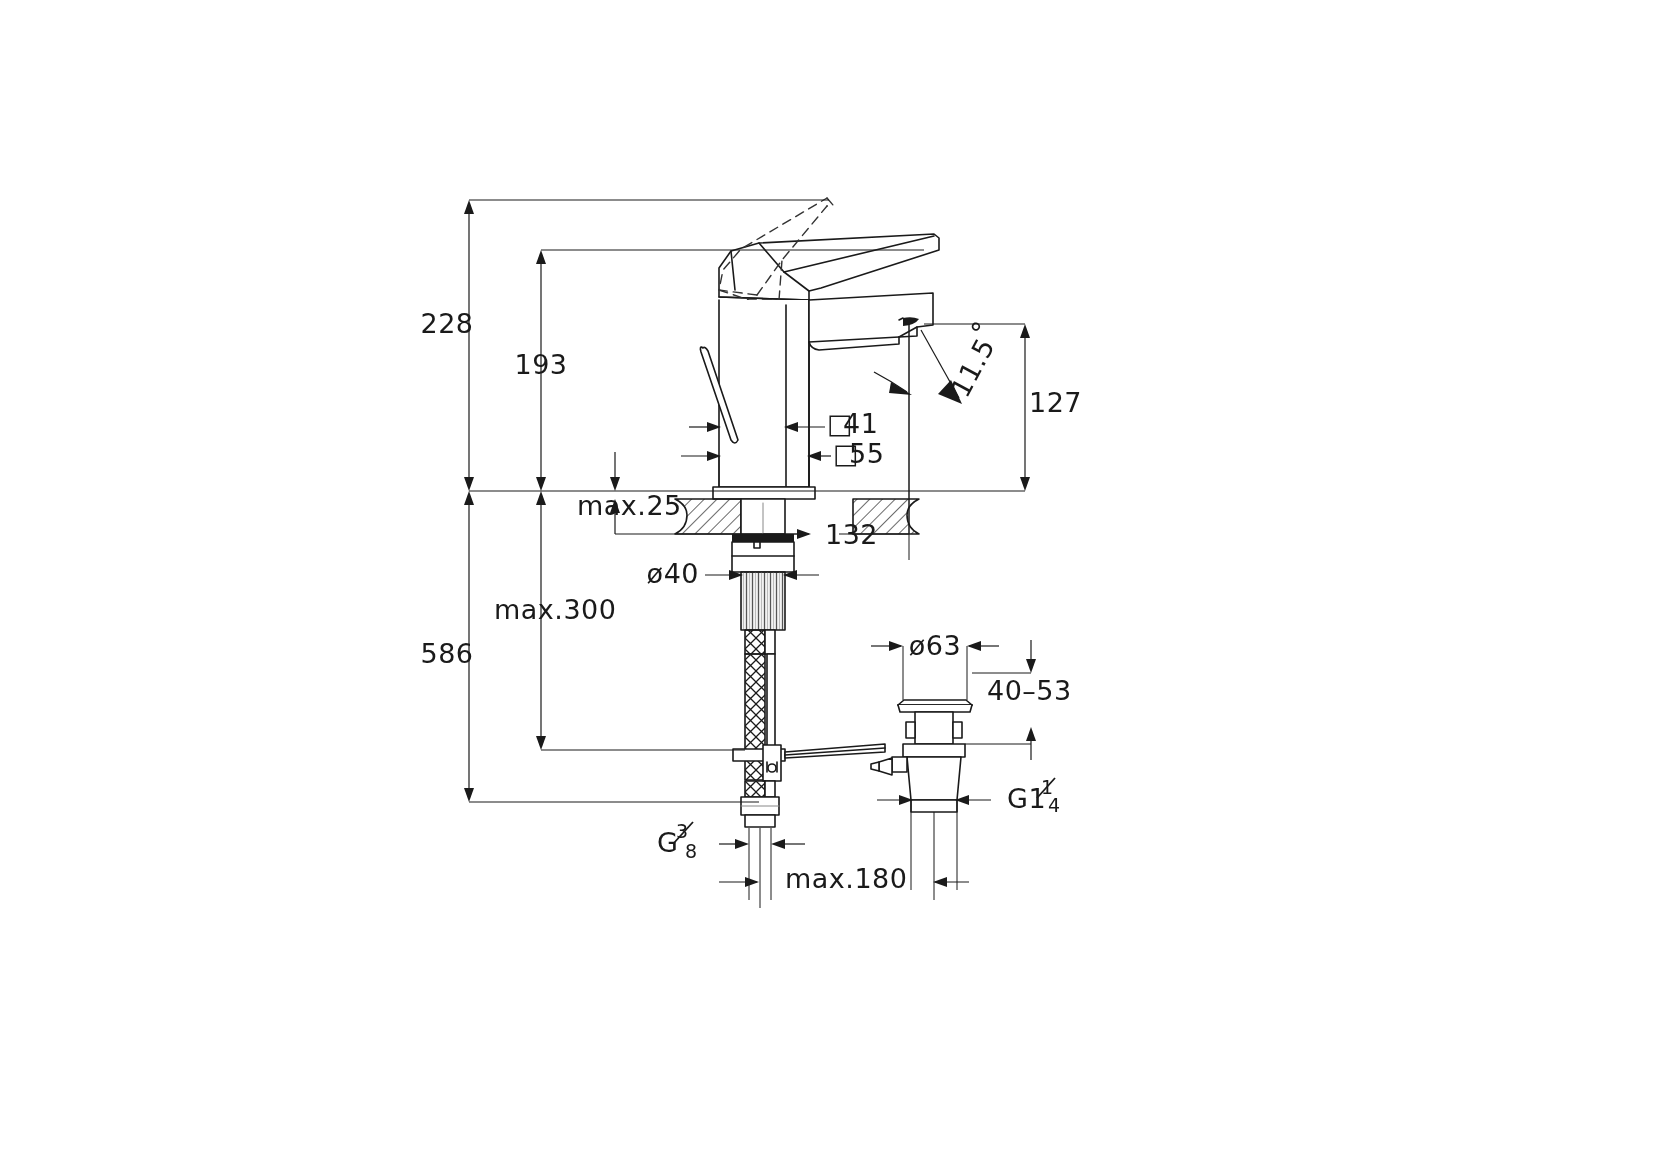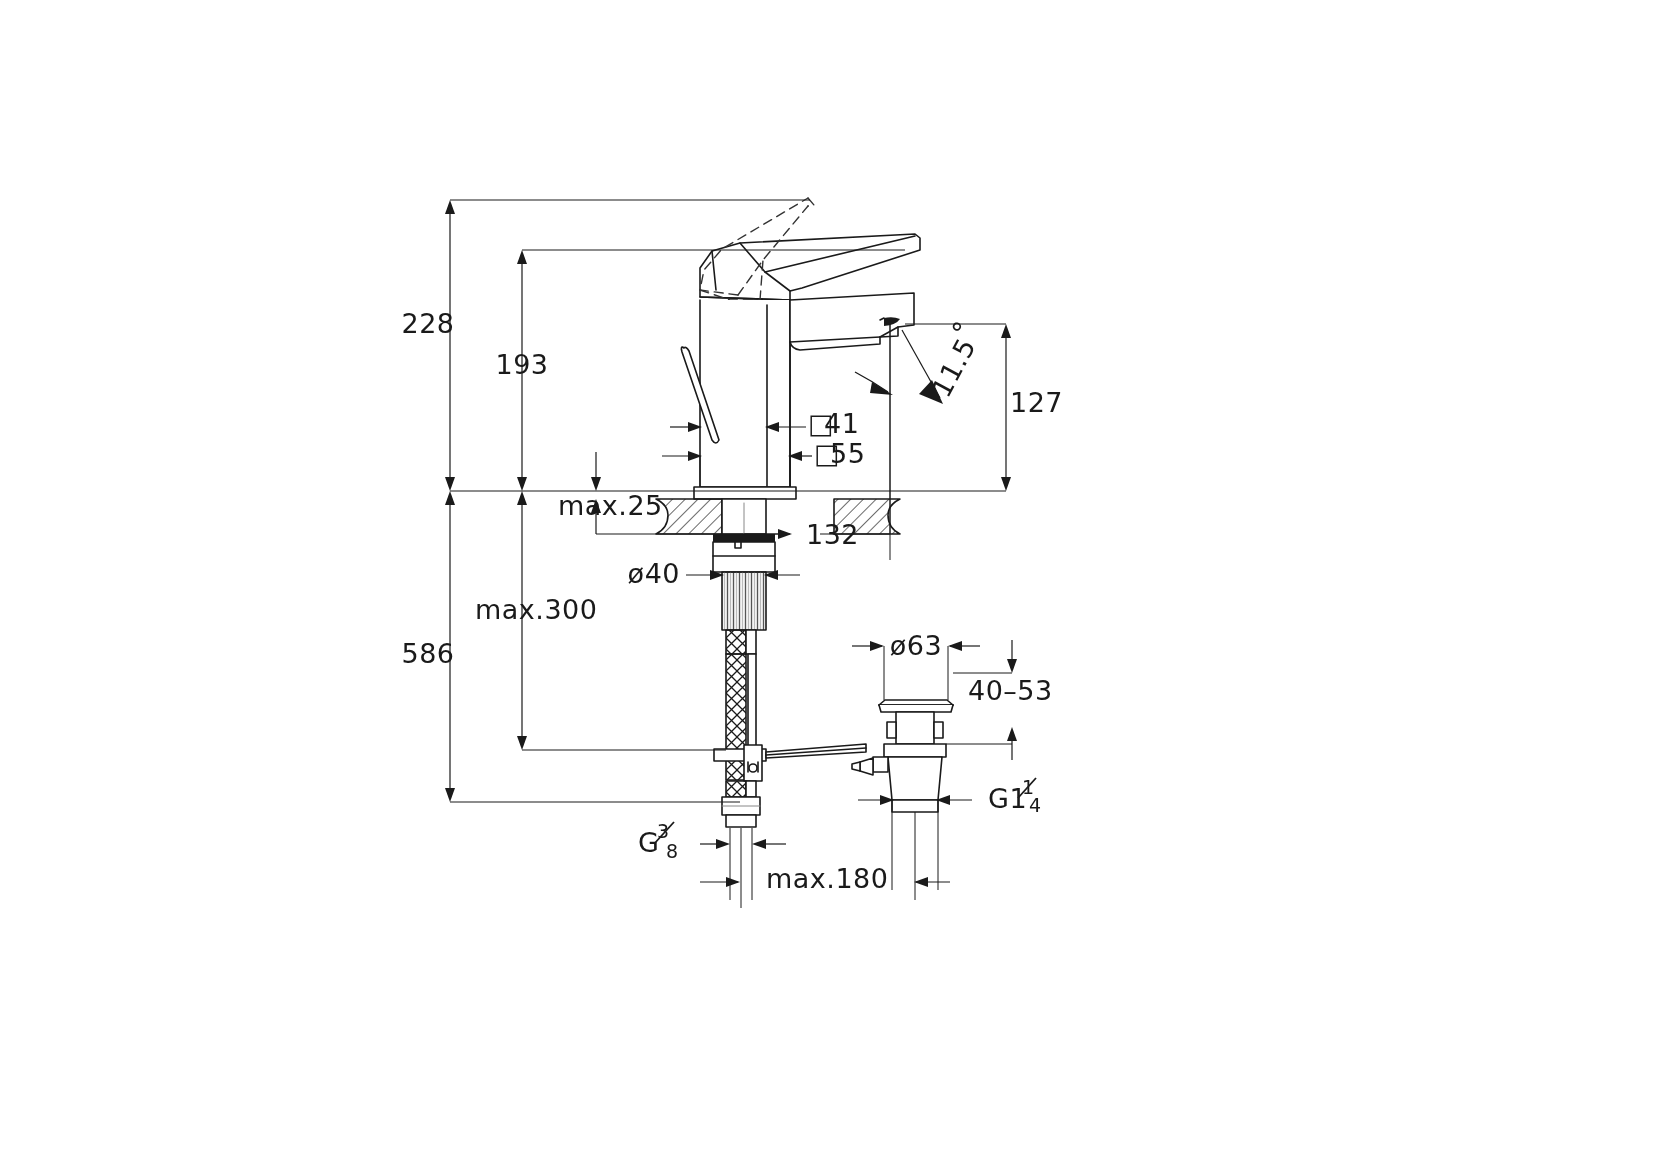--- a/index.html
+++ b/index.html
@@ -1,18 +1,18 @@
 <!DOCTYPE html>
 <html><head>
 <meta charset="utf-8">
 <style>
   html,body{margin:0;padding:0;background:#ffffff;}
   body{width:1653px;height:1167px;overflow:hidden;
        font-family:"DejaVu Sans","Liberation Sans",sans-serif;}
-  #stage{position:relative;width:1390px;height:1167px;background:#fff;}
+  #stage{position:relative;width:1390px;height:1167px;background:#fff;padding-left:19px;}
   svg{display:block;}
   .dimtext{font-family:"DejaVu Sans","Liberation Sans",sans-serif;
            font-size:27px;fill:#1a1a1a;letter-spacing:0.5px;}
   .fracnum{font-size:19px;}
 </style>
 </head>
 <body>
 
 <div id="stage">
 

